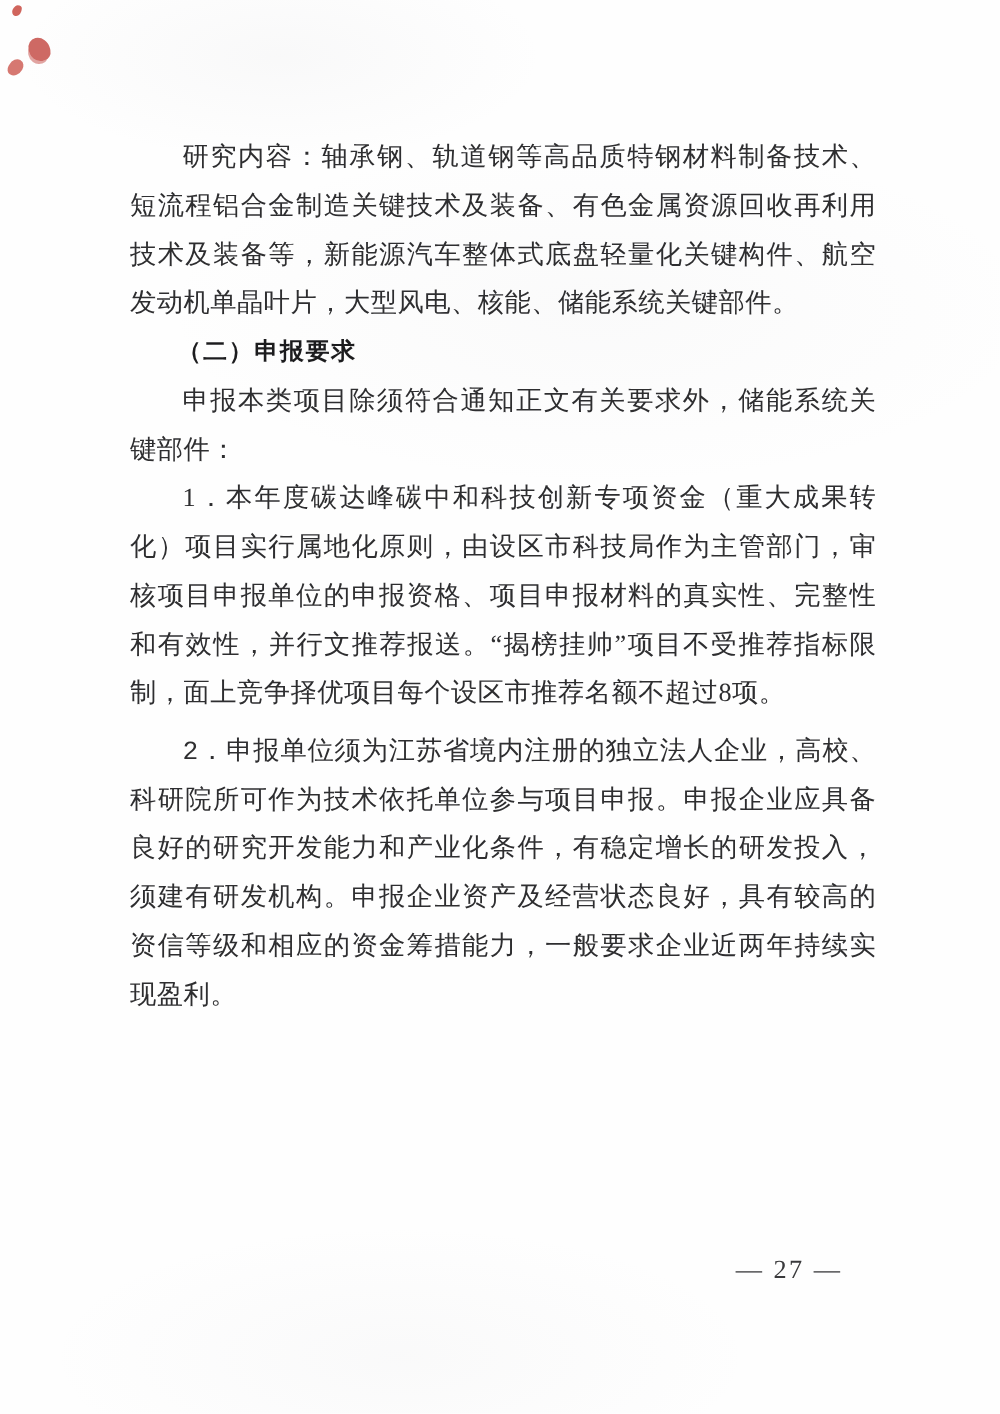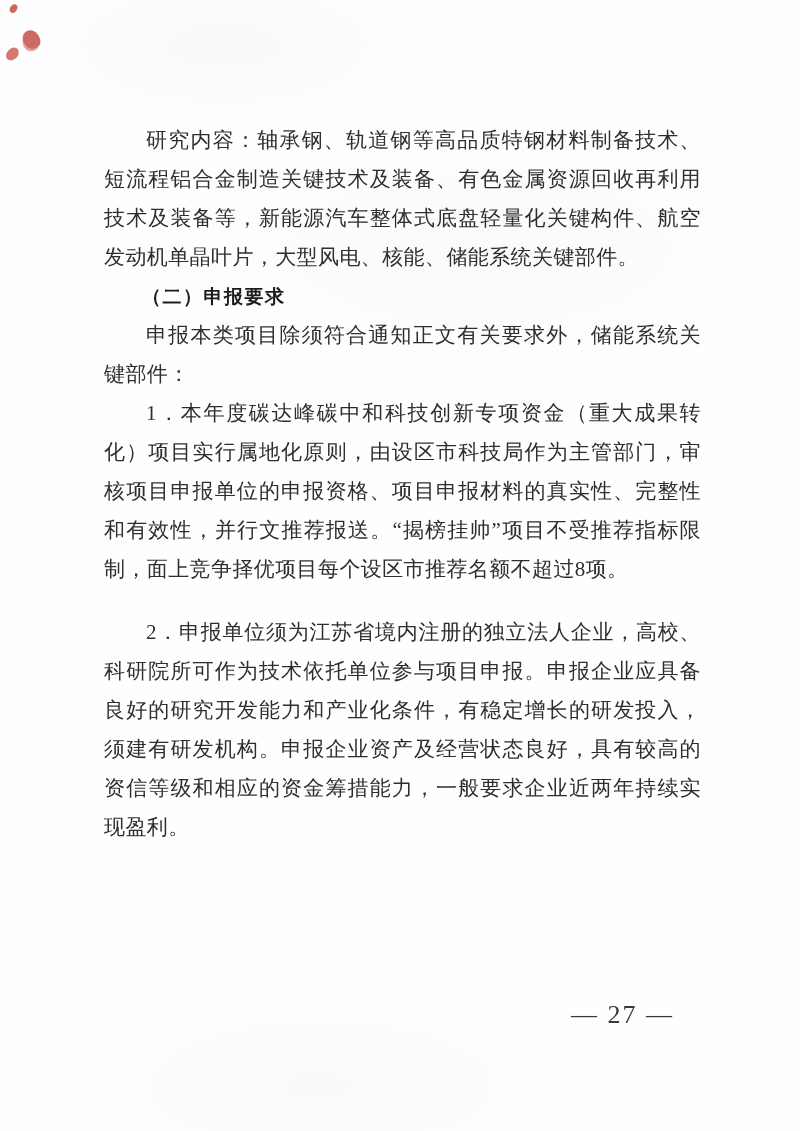--- a/index.html
+++ b/index.html
@@ -51,53 +51,54 @@
     left: 7px; top: 47px;
     width: 11px; height: 14px;
     background: rgba(196,62,52,0.7);
     border-radius: 55% 45% 60% 40%;
     transform: rotate(30deg);
   }
 
   .content {
     position: absolute;
     left: 104px;
-    top: 121px;
+    top: 106px;
     width: 597px;
     color: #2e2e30;
     font-size: 21px;
     line-height: 39px;
     letter-spacing: 0.4px;
     text-align: justify;
   }
   .content p {
     margin: 0;
     text-indent: 2em;
   }
   .content p.para-item-2 {
-    margin-top: 24px; 
+    margin-top: 9px; 
+    font-family: Liberation Mono, monospace;
   }
   .content h3.section-heading {
     margin: 0;
     font-family: "Liberation Sans", "DejaVu Sans", sans-serif;
     font-weight: bold;
     font-size: 19px;
     line-height: 39px;
     text-indent: 2em;
     letter-spacing: 1.5px;
     color: #1c1c1e;
     text-align: left;
   }
 
   .page-number {
     position: absolute;
     top: 1000px;
     right: 126px;
     font-family: "Liberation Serif", "DejaVu Serif", serif;
-    font-size: 26px;
+    font-size: 21px;
     line-height: 30px;
     color: #3a3a3c;
     letter-spacing: 2px;
     white-space: nowrap;
   }
 </style>
 </head>
 <body>
 
 <div class="page">

